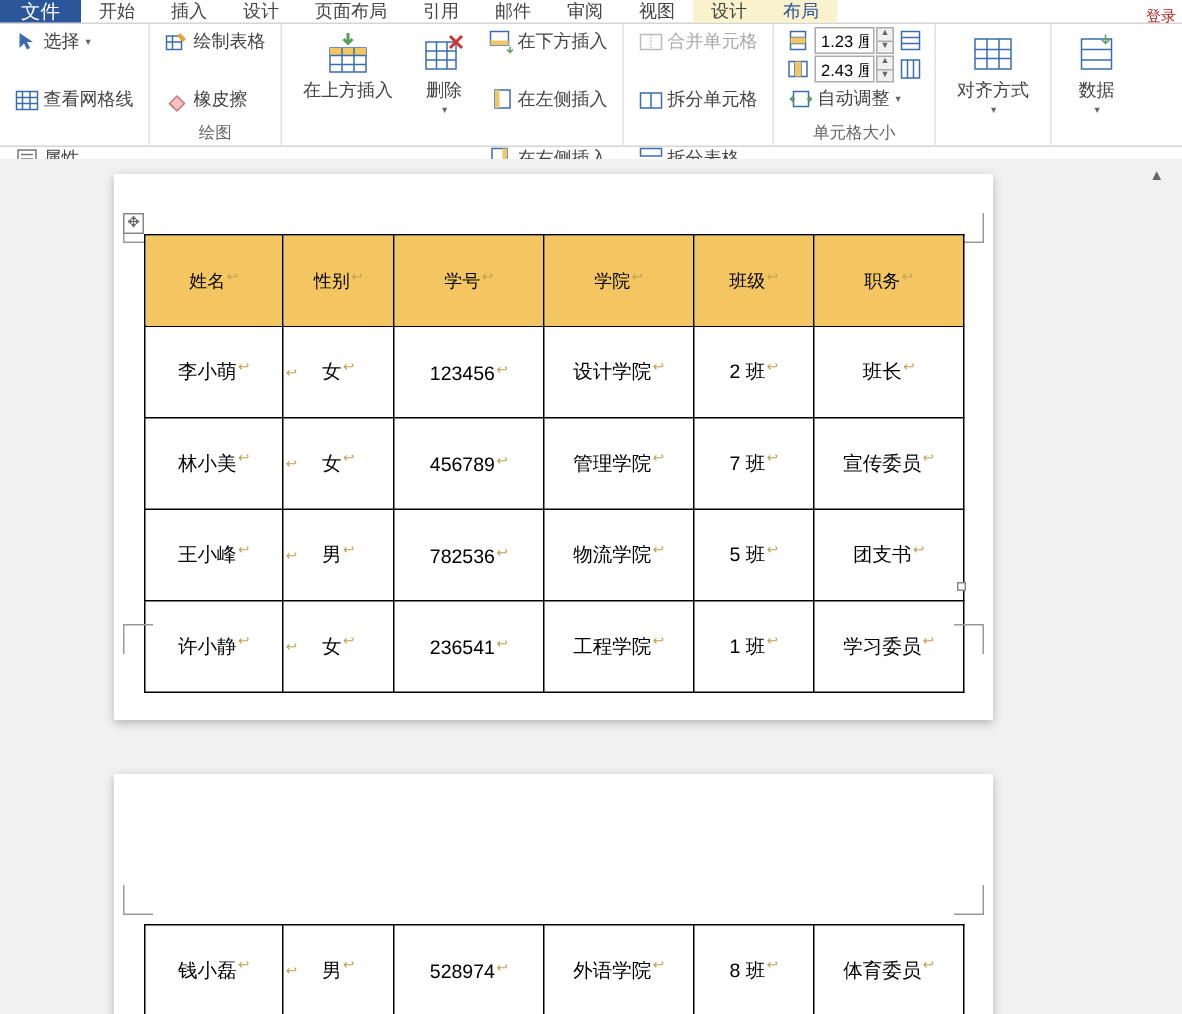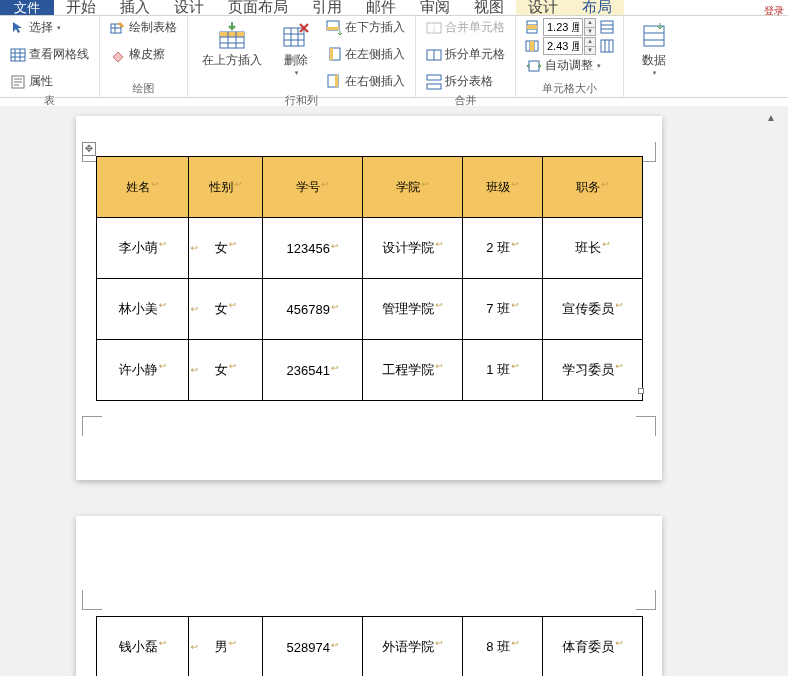--- a/index.html
+++ b/index.html
@@ -1,31 +1,31 @@
 <!DOCTYPE html>
 <html><head>
 <meta charset="utf-8">
 <style>
 *{box-sizing:border-box;margin:0;padding:0;font-family:"Microsoft YaHei",SimSun,sans-serif;font-size:12px}
 body{background:#fff;width:788px;height:676px;overflow:hidden;position:relative}
 
 
 .tabs{display:flex;align-items:stretch;height:16px;border-bottom:1px solid #d4d4d4;background:#fff}
 .tab-file{background:#2b579a;color:#fff;padding:4px 14px;display:flex;align-items:center;cursor:pointer;font-size:13px}
-.tab{padding:4px 12px;display:flex;align-items:center;cursor:pointer;color:#444;font-size:15px}
+.tab{padding:4px 12px;display:flex;align-items:center;cursor:pointer;color:#444;font-size:12px}
 .tab.ctx{background:#faf2cc}
 .tab.active{color:#2b579a;background:#faf2cc}
 .login{position:absolute;right:4px;top:4px;color:#b91c1c;font-size:10px}
 
 
 .ribbon{display:flex;height:82px;border-bottom:1px solid #d4d4d4;background:#fff}
 .group{border-right:1px solid #e1e1e1;padding:2px 8px 0;display:flex;flex-direction:column;justify-content:space-between}
 .gtitle{text-align:center;color:#666;padding:2px 0 1px;font-size:11px}
 .gbody{display:flex;align-items:flex-start;gap:6px;flex:1}
-.col{display:flex;flex-direction:column;gap:8px}
+.col{display:flex;flex-direction:column;gap:20px}
 .rbtn{display:flex;align-items:center;gap:3px;padding:1px 2px;cursor:pointer;white-space:nowrap;color:#444}
 .rbtn.dis{color:#aaa}
 .bigbtn{display:flex;flex-direction:column;align-items:center;justify-content:center;padding:2px 6px;cursor:pointer;color:#444;text-align:center}
 .bigbtn .ic{width:32px;height:32px;display:flex;align-items:center;justify-content:center}
 .ic{width:16px;height:16px;display:inline-flex;align-items:center;justify-content:center;flex-shrink:0}
 .drop::after{content:"▾";font-size:7px;color:#666;margin-left:1px}
 .spin{display:flex;align-items:center;gap:1px}
 .spin input{width:40px;height:18px;border:1px solid #ababab;padding:0 3px;font-size:11px;text-align:right}
 .spin .ar{display:flex;flex-direction:column}
 .spin .ar span{width:12px;height:9px;border:1px solid #ababab;background:#f0f0f0;font-size:6px;line-height:6px;text-align:center;cursor:pointer;color:#666}
@@ -276,20 +276,34 @@
                 <path d="M3 6l-2 2 2 2M13 6l2 2-2 2" stroke="#5a9e5a" fill="none"></path>
               </svg>
             </span>
             <span>自动调整</span>
           </div>
       </div>
     </div>
     <div class="gtitle">单元格大小</div>
   </div>
 
+  <div class="group" style="border-right:1px solid #e1e1e1">
+    <div class="gbody">
+        <div class="bigbtn drop">
+          <span class="ic">
+            <svg viewBox="0 0 32 32">
+              <rect x="4" y="6" width="24" height="20" fill="none" stroke="#3a6db0"></rect>
+              <path d="M4 13h24M4 19h24M12 6v20M20 6v20" stroke="#3a6db0"></path>
+            </svg>
+          </span>
+          <span>对齐方式</span>
+        </div>
+      </div>
+    <div class="gtitle">&nbsp;</div>
+  </div>
 
   <div class="group" style="border-right:none">
     <div class="gbody">
         <div class="bigbtn drop">
           <span class="ic">
             <svg viewBox="0 0 32 32">
               <rect x="6" y="6" width="20" height="20" fill="none" stroke="#3a6db0"></rect>
               <path d="M6 13h20M6 20h20" stroke="#3a6db0"></path>
               <path d="M22 3v6M19 6l3 3 3-3" stroke="#5a9e5a" fill="none"></path>
             </svg>
@@ -338,20 +352,28 @@
           </tr>
           <tr>
             <td>林小美<span class="pm">↩</span><span class="rm">↩</span></td>
             <td>女<span class="pm">↩</span></td>
             <td>456789<span class="pm">↩</span></td>
             <td>管理学院<span class="pm">↩</span></td>
             <td>7 班<span class="pm">↩</span></td>
             <td>宣传委员<span class="pm">↩</span></td>
           </tr>
           <tr>
+            <td>王小峰<span class="pm">↩</span><span class="rm">↩</span></td>
+            <td>男<span class="pm">↩</span></td>
+            <td>782536<span class="pm">↩</span></td>
+            <td>物流学院<span class="pm">↩</span></td>
+            <td>5 班<span class="pm">↩</span></td>
+            <td>团支书<span class="pm">↩</span></td>
+          </tr>
+          <tr>
             <td>许小静<span class="pm">↩</span><span class="rm">↩</span></td>
             <td>女<span class="pm">↩</span></td>
             <td>236541<span class="pm">↩</span></td>
             <td>工程学院<span class="pm">↩</span></td>
             <td>1 班<span class="pm">↩</span></td>
             <td>学习委员<span class="pm">↩</span></td>
           </tr>
         </tbody>
     </table>
     <div class="tblresize" style="left:562px;top:272px"></div>

